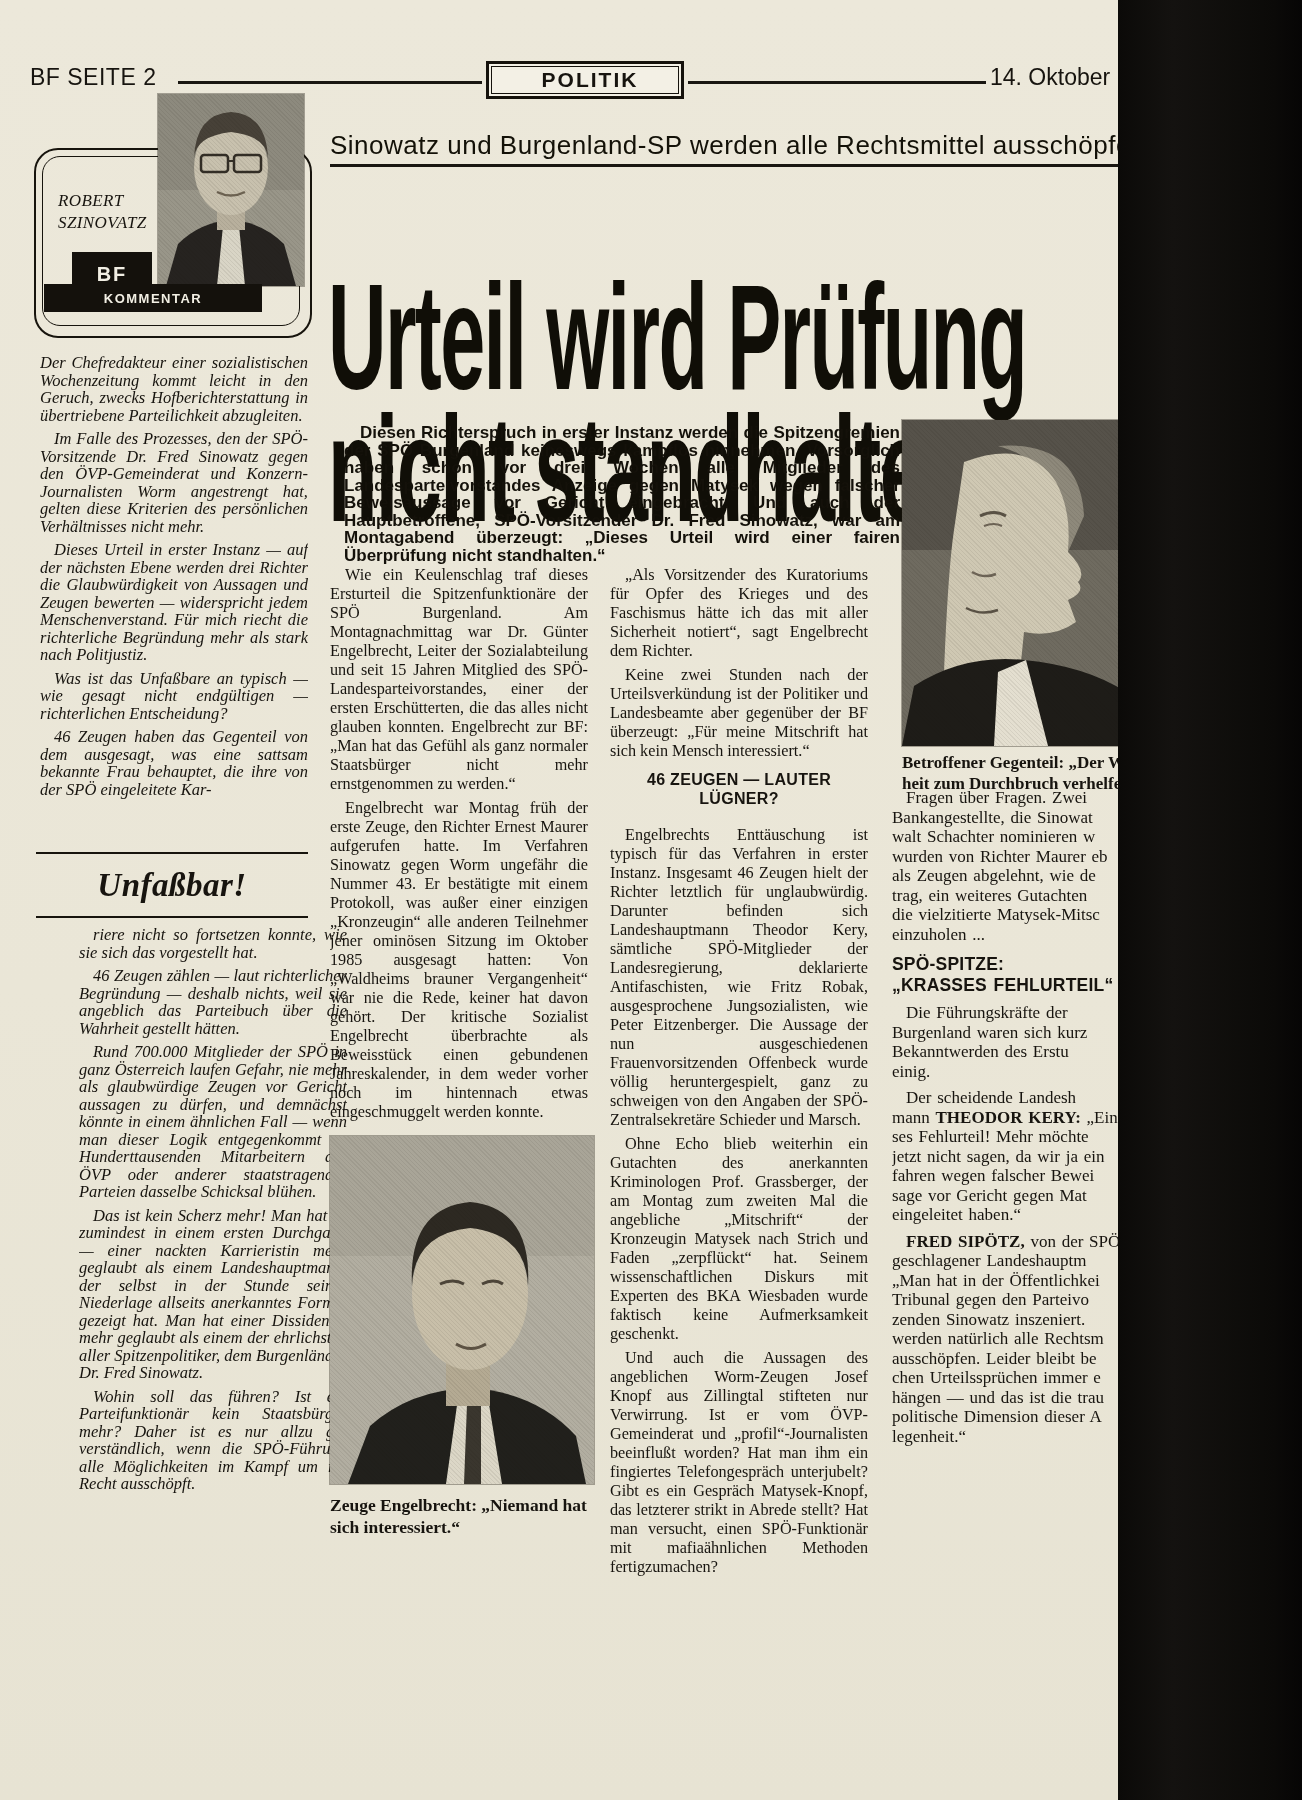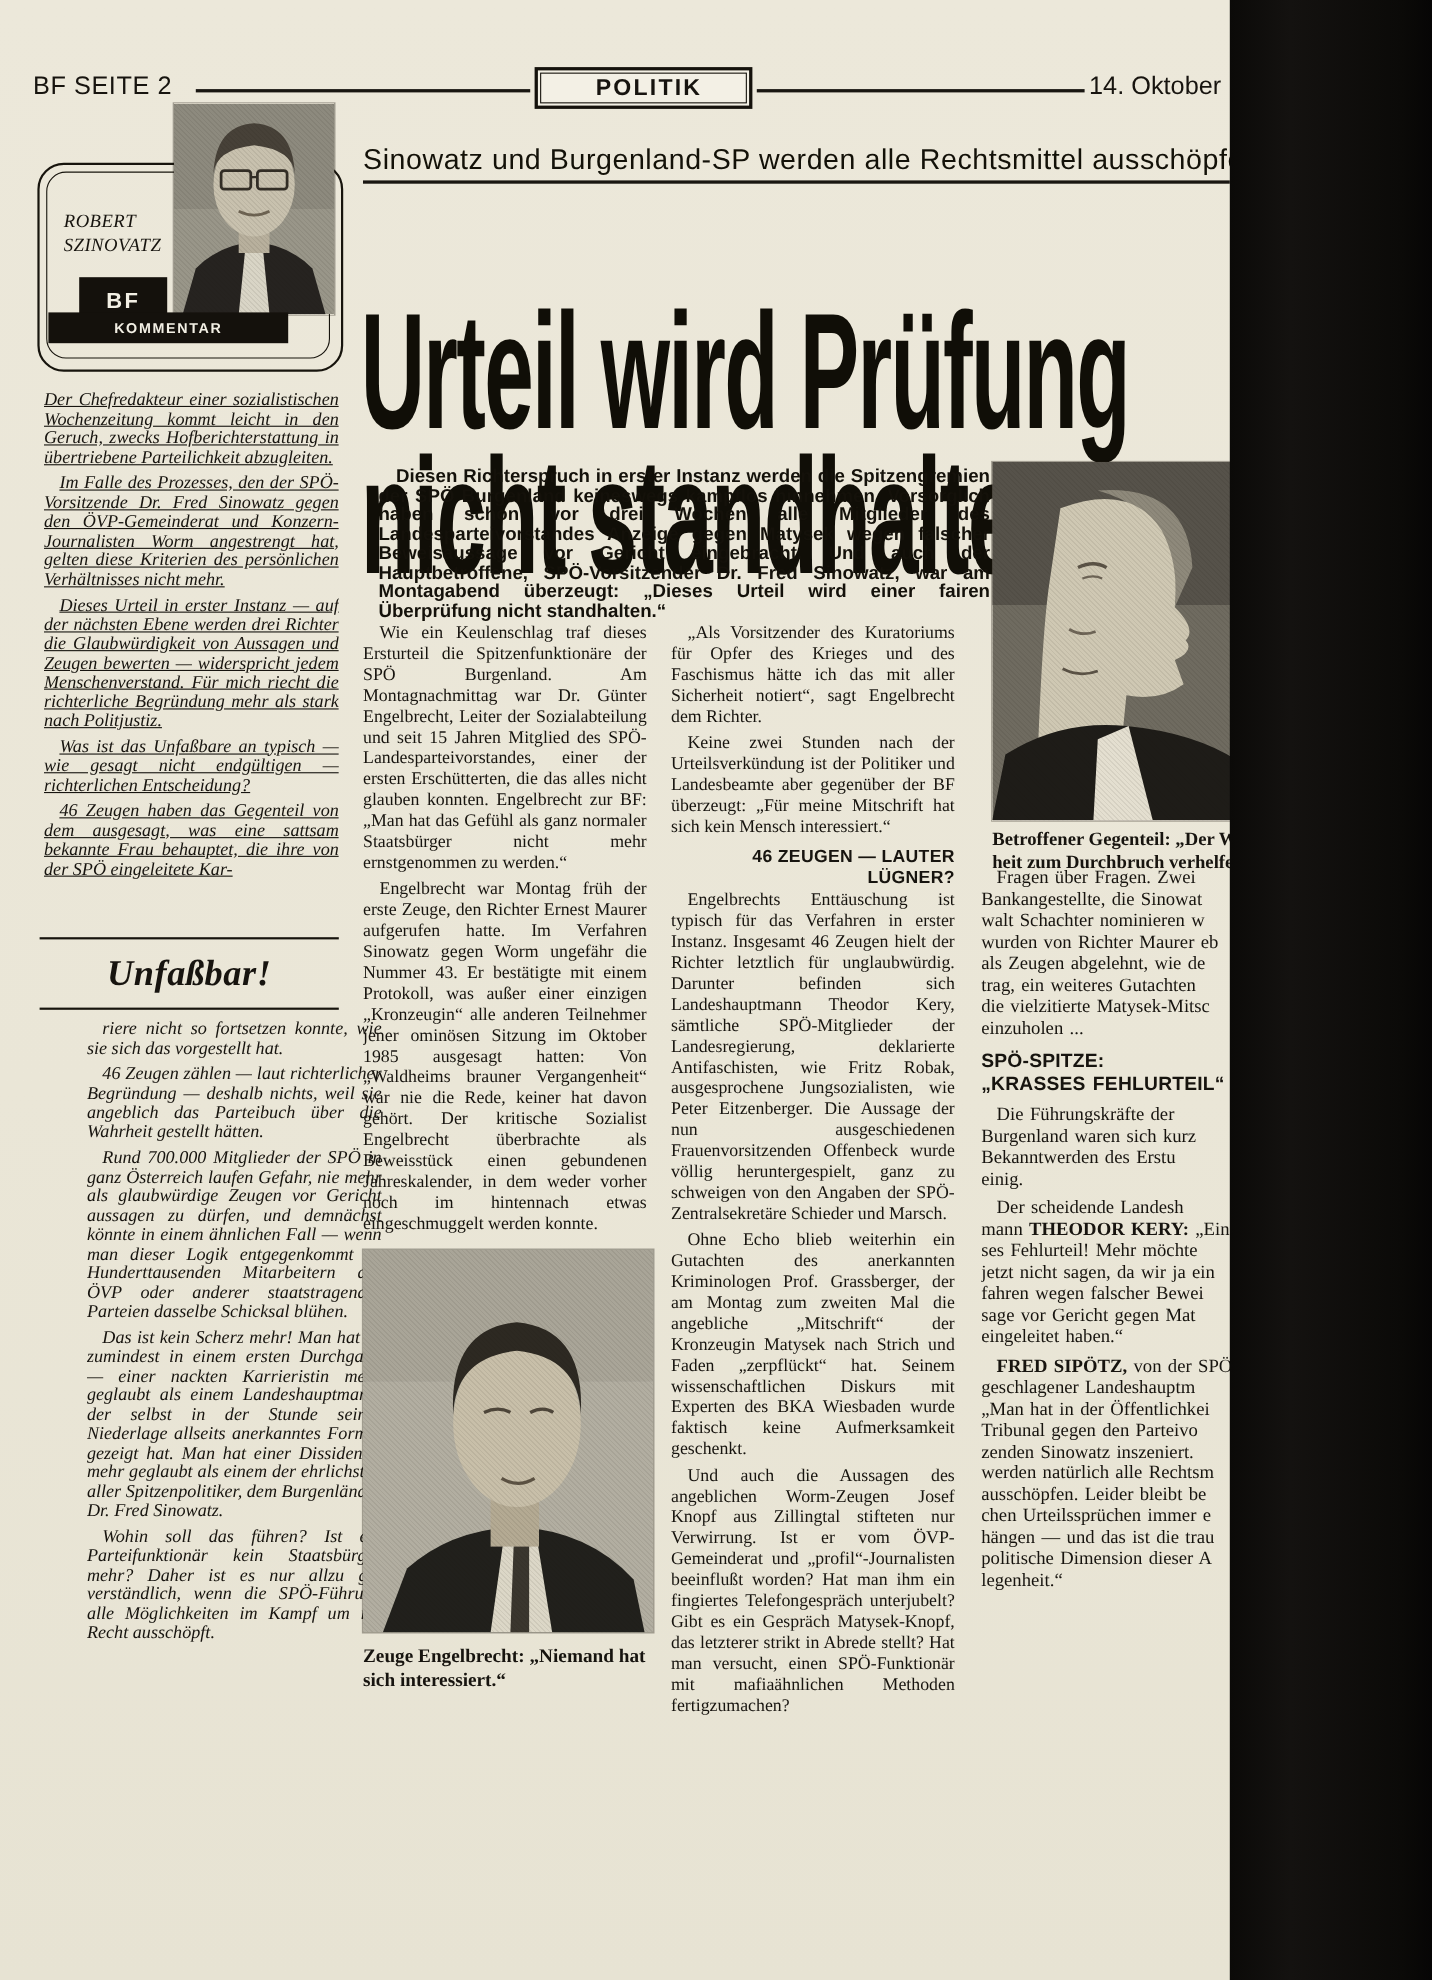--- a/index.html
+++ b/index.html
@@ -38,21 +38,21 @@
   .photo{overflow:hidden;box-shadow:0 0 0 1px rgba(25,20,12,.35);}
   .photo svg{display:block;width:100%;height:100%;}
   .photo::after{content:"";position:absolute;inset:0;
     background:repeating-linear-gradient(45deg,rgba(25,20,12,.07) 0 1px,transparent 1px 3px);}
   .photoA{left:158px;top:94px;width:146px;height:192px;z-index:5;}
   .photoB{left:902px;top:420px;width:224px;height:326px;}
   .photoC{left:330px;top:1136px;width:264px;height:348px;}
 
   .kom-text{left:40px;top:354px;width:268px;height:494px;overflow:hidden;
     font:italic 16.5px/17.5px "Liberation Serif",serif;text-align:justify;}
-  .kom-text p{margin:0 0 6px;text-indent:14px;text-decoration:underline;}
+  .kom-text p{margin:0 0 6px;text-indent:14px;}
   .kom-text p:first-child{text-indent:0;}
   .unfassbar{left:36px;top:852px;width:272px;height:62px;
     border-top:2.5px solid #17140d;border-bottom:2.5px solid #17140d;
     display:flex;align-items:center;justify-content:center;}
   .unfassbar span{font:italic 700 33px "Liberation Serif",serif;letter-spacing:.5px;}
   .kom-text2{left:40px;top:926px;width:268px;height:650px;overflow:hidden;
     font:italic 16.5px/17.5px "Liberation Serif",serif;text-align:justify;margin-left:39px;}
   .kom-text2 p{margin:0 0 6px;text-indent:14px;}
 
   
@@ -66,22 +66,22 @@
   .lead{left:344px;top:424px;width:556px;font:700 17px/17.5px "Liberation Sans",sans-serif;
     text-align:justify;text-indent:16px;margin:0;color:#14110a;}
 
   .bodycol{font:16.2px/19px "Liberation Serif",serif;text-align:justify;overflow:hidden;}
   .bodycol p{margin:0 0 5px;text-indent:15px;}
   .col1{left:330px;top:566px;width:258px;height:565px;}
   .col2{left:610px;top:566px;width:258px;height:1016px;}
   .col3{left:892px;top:788px;width:252px;height:792px;text-align:left;
     font-size:17px;line-height:19.5px;word-spacing:1.5px;}
   .col3 p{white-space:pre-line;text-indent:14px;margin:0 0 7px;}
-  .subhead2{text-align:right;font:700 16px/19px "Liberation Sans",sans-serif;
-    margin:9px 0 1px;letter-spacing:.3px;text-indent:0;}
+  .subhead2{text-align:center;font:700 16px/19px "Liberation Sans",sans-serif;
+    margin:9px 0 18px;letter-spacing:.3px;text-indent:0;}
   .subhead3{font:700 17.5px/21px "Liberation Sans",sans-serif;white-space:pre-line;
     margin:10px 0 7px;text-indent:0;letter-spacing:.2px;}
   .captionB{left:902px;top:752px;width:226px;font:700 17px/21px "Liberation Serif",serif;white-space:pre-line;}
   .captionC{left:330px;top:1494px;width:262px;font:700 17.5px/22px "Liberation Serif",serif;}
 
   
   .scanbar{left:1118px;top:0;width:184px;height:1800px;z-index:40;
     background:linear-gradient(90deg,#0b0a08,#141210 30%,#0b0a08 85%,#060505);}
 </style>
 </head>

